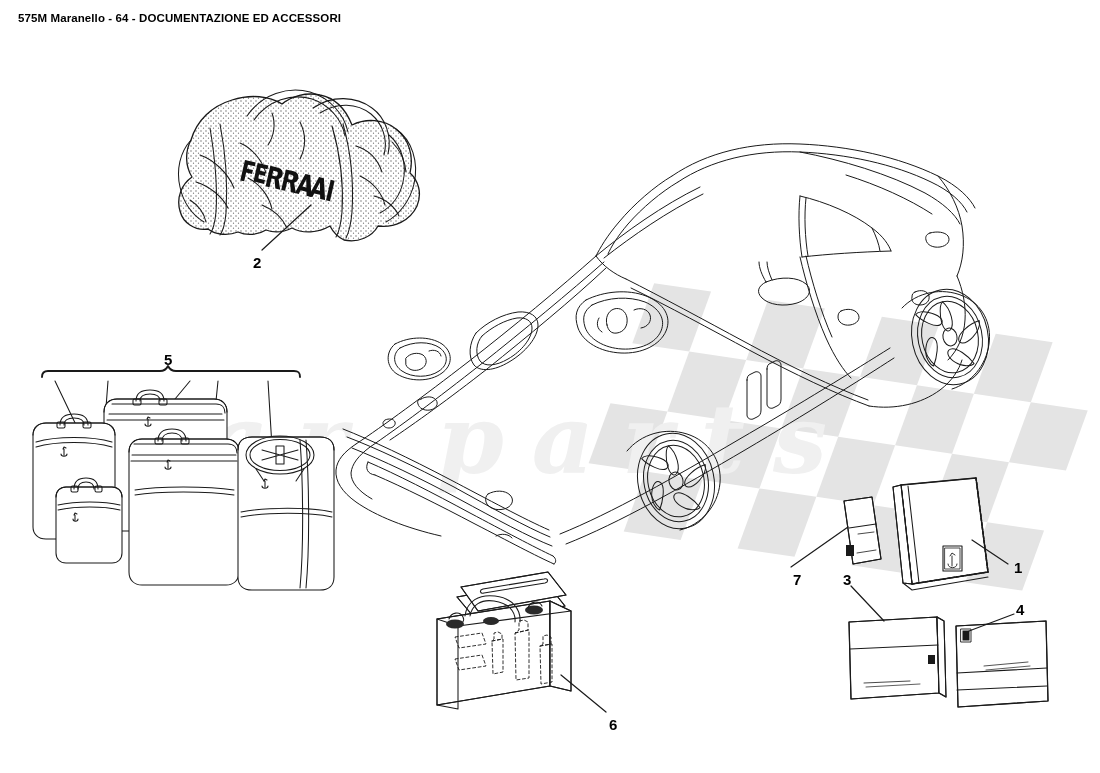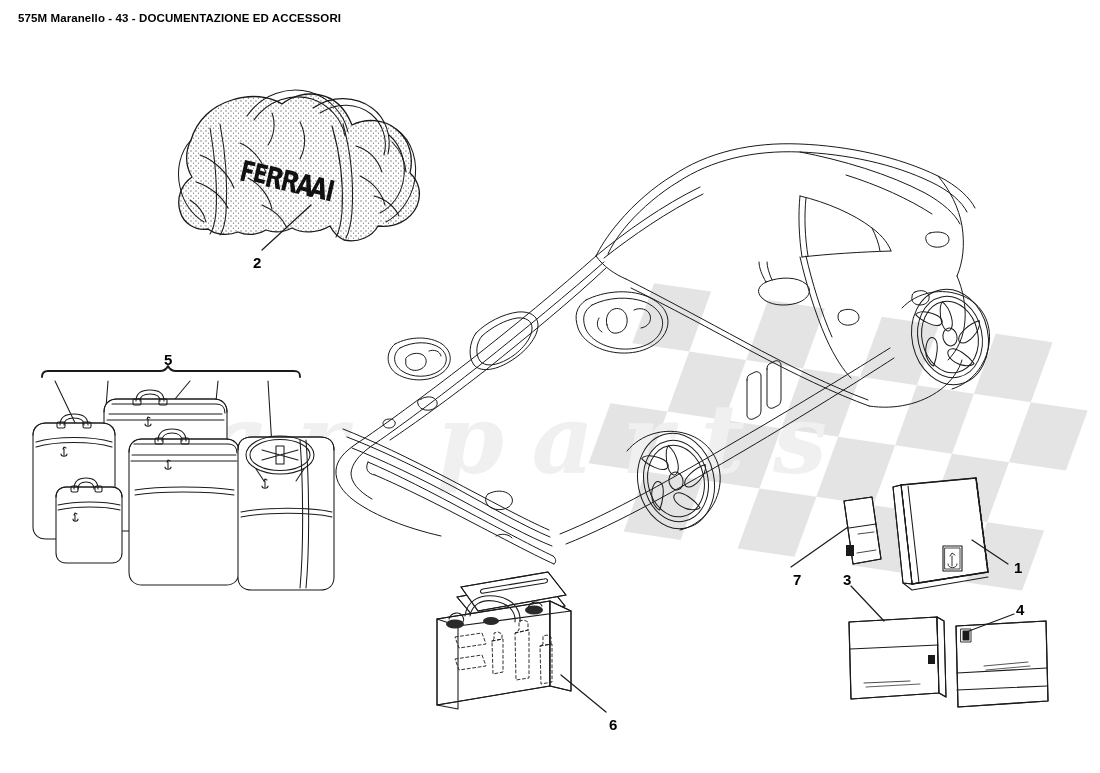--- a/index.html
+++ b/index.html
@@ -70,21 +70,21 @@
     color: #000000;
     font-family: "Liberation Sans", sans-serif;
     line-height: 1;
   }
 </style>
 </head>
 <body>
 
 <div id="page">
 
-  <div id="title">575M Maranello - 43 - DOCUMENTAZIONE ED ACCESSORI</div>
+  <div id="title">575M Maranello - 64 - DOCUMENTAZIONE ED ACCESSORI</div>
 
   <svg class="art" width="1100" height="773" viewBox="0 0 1100 773">
     <defs>
       <g id="flagcell">
           <rect x="0" y="0" width="60" height="60"></rect>
         </g>
     </defs>
     <g transform="translate(768,300) skewX(-20) skewY(8)" fill="#e4e4e4">
       <rect x="0" y="0" width="60" height="60"></rect>
       <rect x="120" y="0" width="60" height="60"></rect>

